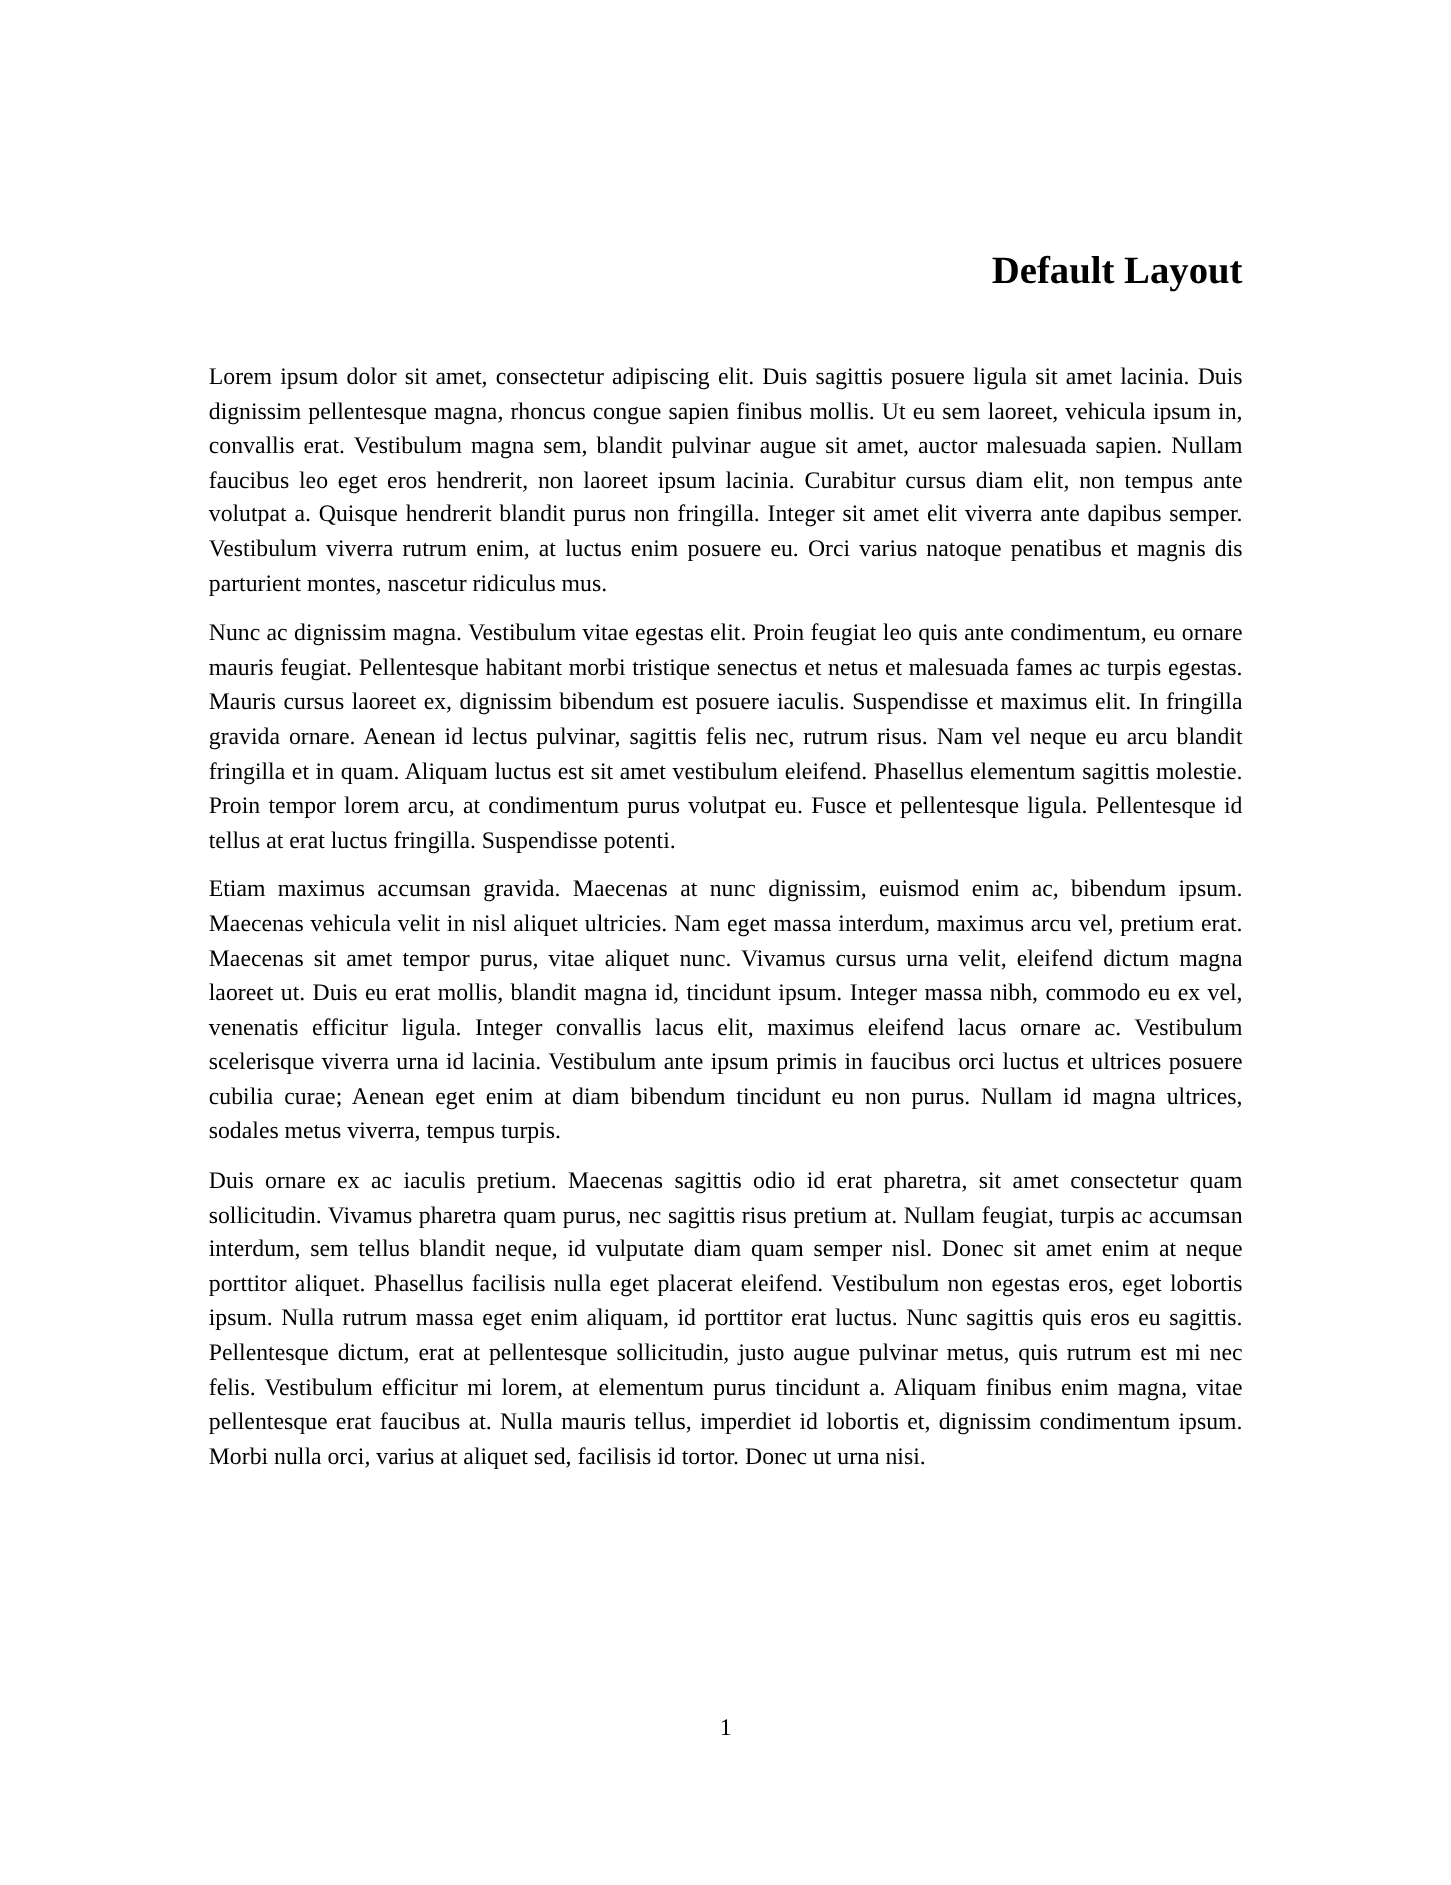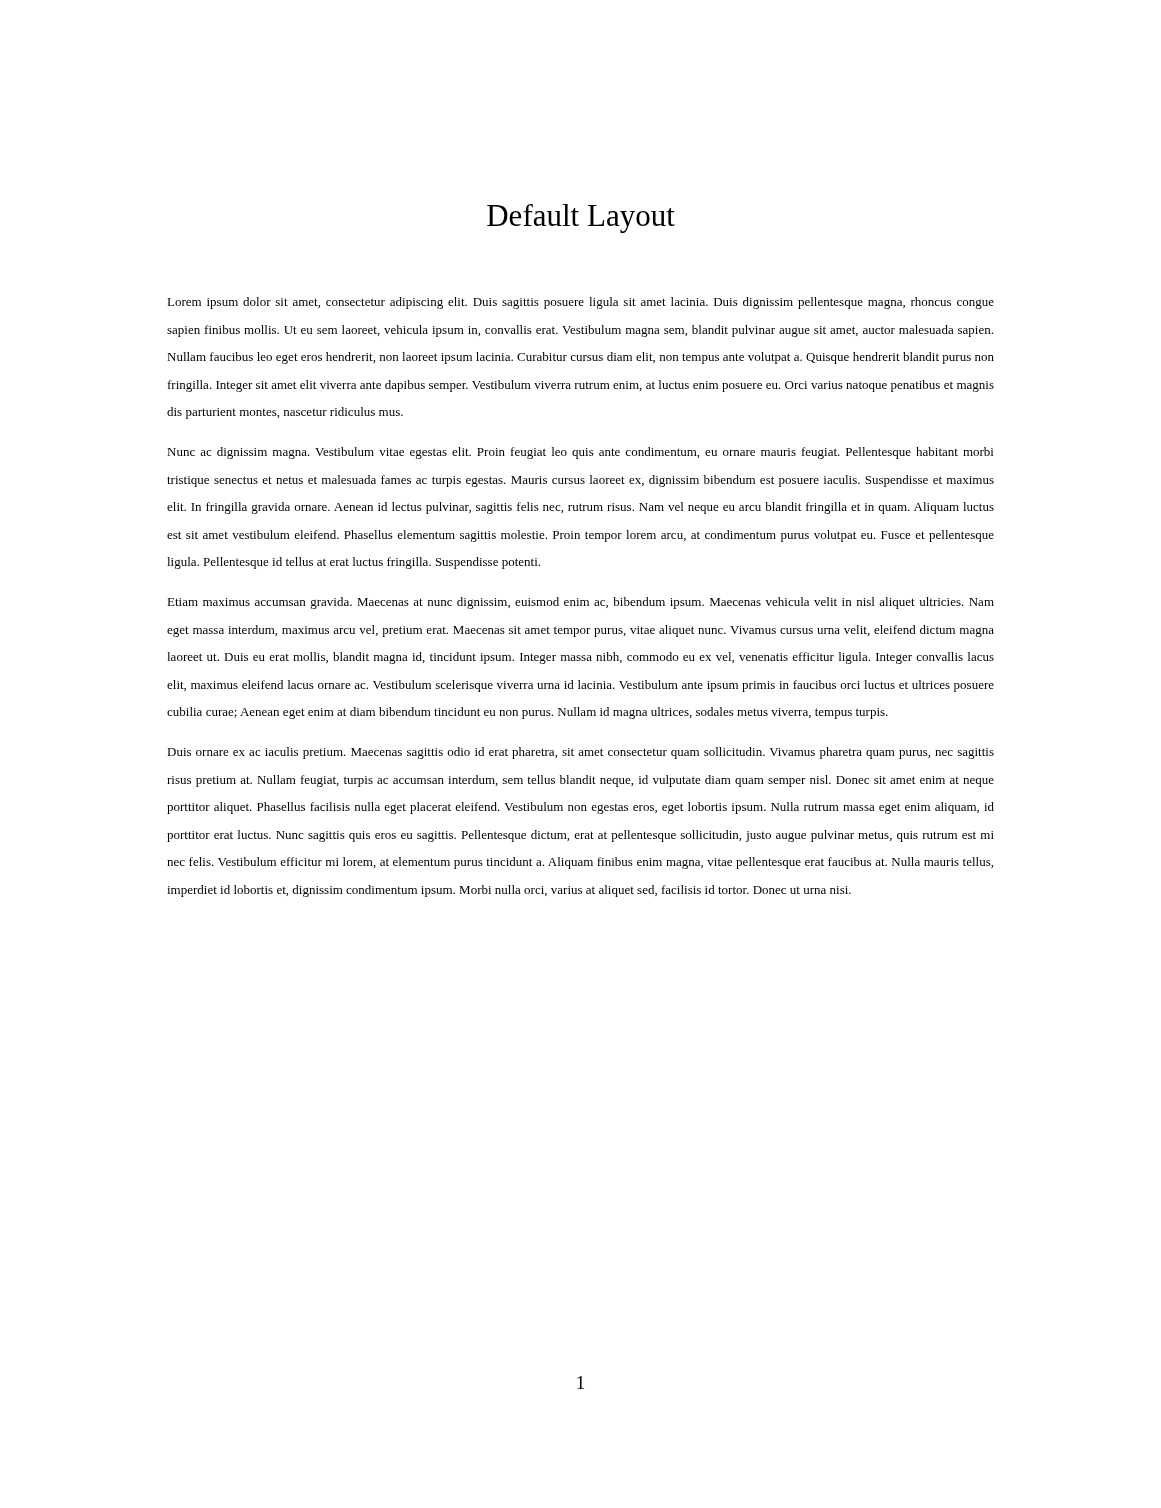--- a/index.html
+++ b/index.html
@@ -15,29 +15,29 @@
     box-sizing: border-box;
     width: 1161px;
     height: 1508px;
     background: #ffffff;
     color: #000000;
     font-family: "Liberation Serif", "DejaVu Serif", serif;
     padding: 198px 167px 0 167px;
   }
   .doc-title {
     margin: 0 0 54px 0;
-    text-align: center;
+    text-align: right;
     font-size: 31px;
     line-height: 36px;
-    font-weight: 400;
+    font-weight: 700;
     color: #000000;
   }
   .doc-body p {
     margin: 0 0 12px 0;
-    font-size: 13px;
+    font-size: 19px;
     line-height: 27.6px;
     text-align: justify;
     text-justify: inter-word;
     hyphens: auto;
     -webkit-hyphens: auto;
     color: #000000;
   }
   .page-number {
     position: absolute;
     left: 0;

